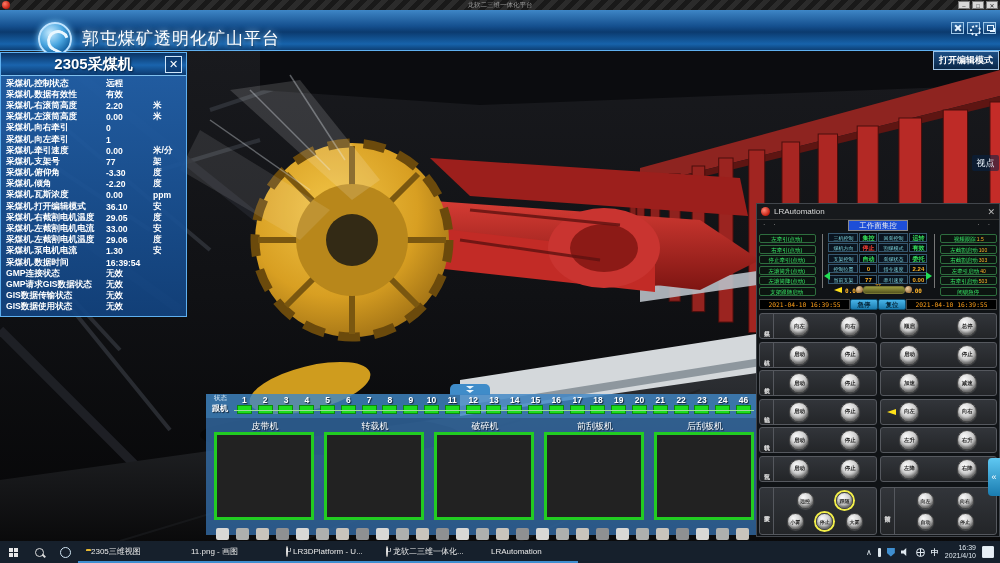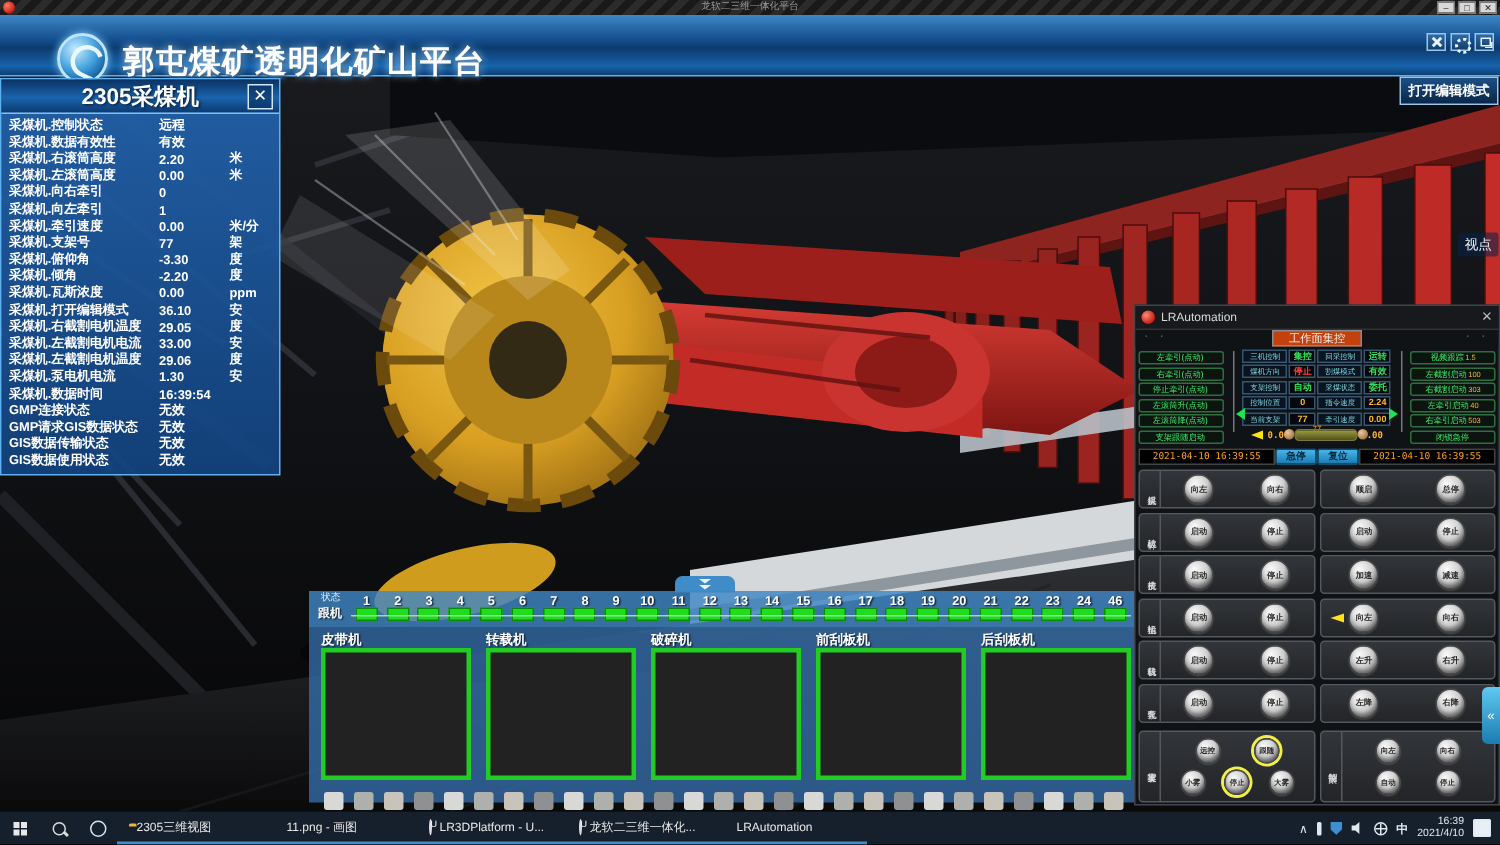--- a/index.html
+++ b/index.html
@@ -19,21 +19,21 @@
 
   
   .navbar{left:0;top:10px;width:1000px;height:40px;
     background:linear-gradient(180deg,#3e86c6 0%,#15508f 40%,#0b3a6e 55%,#1763ab 85%,#0d4076 100%);
     border-bottom:1px solid #5fb0f0;}
   .brand-logo{left:38px;top:12px;width:34px;height:34px;border-radius:50%;
     background:radial-gradient(circle at 35% 30%,#c9ecff,#4aa6e0 45%,#0f5d9e 80%);
     border:2px solid #bfe4ff;box-shadow:0 0 6px #7fd0ff;box-sizing:border-box;}
   .brand-logo:before{content:"";position:absolute;left:7px;top:6px;width:16px;height:16px;
     border:3px solid #eaf7ff;border-radius:50% 50% 0 50%;border-right-color:transparent;transform:rotate(25deg);}
-  .brand{left:82px;top:17px;font-size:21px;font-weight:bold;color:#fff;letter-spacing:1px;
+  .brand{left:82px;top:17px;font-size:17px;font-weight:normal;color:#fff;letter-spacing:1px;
     text-shadow:0 0 6px #9fd4ff,1px 2px 2px #042c52;}
   .nav-items{left:300px;top:10px;height:40px;display:flex;align-items:center;gap:27px;}
   .nav-item{font-size:12.5px;font-weight:bold;color:#eaf4ff;text-shadow:1px 1px 1px #052a4e;cursor:pointer;white-space:nowrap;}
   .nav-tools{right:4px;top:12px;display:flex;gap:3px;}
   .nav-tool{width:13px;height:12px;border:1px solid #9cc6e8;background:linear-gradient(#2f6ca8,#123e6e);
     box-sizing:border-box;position:relative;}
   .tool-cross:before,.tool-cross:after{content:"";position:absolute;left:5px;top:1px;width:2px;height:8px;background:#e8f4ff;}
   .tool-cross:before{transform:rotate(45deg);} .tool-cross:after{transform:rotate(-45deg);}
   .tool-gear:before{content:"";position:absolute;left:2px;top:1.5px;width:7px;height:7px;border:2px dotted #e8f4ff;border-radius:50%;}
   .tool-restore:before{content:"";position:absolute;left:3px;top:2px;width:5px;height:4px;border:1px solid #e8f4ff;box-shadow:2px 2px 0 -1px #e8f4ff;}
@@ -68,33 +68,33 @@
   .status-label{position:absolute;left:8px;top:0px;font-size:6.5px;color:#dceefc;}
   .row-label{position:absolute;left:6px;top:9px;font-size:8px;font-weight:bold;color:#fff;text-shadow:1px 1px 1px #123;}
   .units{position:absolute;left:28px;top:1px;width:520px;display:flex;}
   .unit{width:20.8px;display:flex;flex-direction:column;align-items:center;}
   .unit .num{font-size:8.5px;font-weight:bold;color:#fff;text-shadow:1px 1px 1px #123;height:10px;}
   .unit .block{width:15px;height:9px;background:#1ddd1d;border:1px solid #0c8a0c;box-sizing:border-box;}
   .units:before{content:"";position:absolute;left:0;top:15px;width:520px;height:1px;background:#9adf9a;}
   .camerabar{left:206px;top:418px;width:550px;height:117px;background:rgba(52,110,170,0.78);}
   .cams{display:flex;gap:8px;padding:2px 0 0 8px;}
   .cam{width:102px;}
-  .cam-label{font-size:9px;color:#fff;height:12px;line-height:12px;text-shadow:1px 1px 1px #123;font-weight:bold;}
+  .cam-label{font-size:9px;color:#fff;text-align:center;height:12px;line-height:12px;text-shadow:1px 1px 1px #123;}
   .cam-thumb{width:100px;height:88px;border:3px solid #22cc22;box-sizing:border-box;background:#222;}
   .film-strip{left:206px;top:528px;width:550px;height:13px;display:flex;gap:7px;padding-left:10px;box-sizing:border-box;overflow:hidden;}
   .film{width:13px;height:12px;border-radius:2px;}
 
   
   .rpanel{left:756px;top:203px;width:244px;height:334px;background:#101316;border:1px solid #42464c;box-sizing:border-box;}
   .rp-titlebar{height:15px;background:#17191c;display:flex;align-items:center;padding:0 4px;border-bottom:1px solid #333;}
   .rp-logo{width:9px;height:9px;border-radius:50%;background:radial-gradient(circle at 35% 35%,#ff8875,#c41e10 70%);margin-right:4px;}
   .rp-title{font-size:8px;color:#d8d8d8;flex:1;}
   .rp-close{font-size:9px;color:#bbb;cursor:pointer;}
   .rp-tabrow{height:11px;display:flex;align-items:center;justify-content:center;position:relative;background:#101316;}
-  .rp-tab{font-size:7.5px;color:#eee;border:1px solid #8a8a8a;background:#c2410c;padding:0 10px;line-height:9px;text-align:center;}
+  .rp-tab{font-size:7.5px;color:#eee;border:1px solid #8a8a8a;background:#1d4ed8;padding:0 10px;line-height:9px;text-align:center;}
   .rp-dots{position:absolute;top:1px;font-size:7px;color:#888;letter-spacing:3px;}
   .rp-dots.l{left:6px;} .rp-dots.r{right:6px;}
   .rp-control{height:66px;display:flex;padding:1px 2px;box-sizing:border-box;}
   .jog-col{width:57px;display:flex;flex-direction:column;gap:1.5px;padding-top:2px;}
   .jog-btn{height:8.5px;border:1px solid #2e6e3e;background:#0c1410;color:#39f069;font-size:5.5px;
     line-height:8px;text-align:center;white-space:nowrap;overflow:hidden;cursor:pointer;border-radius:2px;}
   .jog-num{color:#ffb429;margin-left:1px;font-size:5px;}
   .scale-col{width:13px;position:relative;}
   .scale-col .tick{font-size:5px;color:#cfcfcf;height:7.8px;line-height:7.8px;text-align:center;}
   .scale-col:before{content:"";position:absolute;top:2px;bottom:8px;left:50%;width:1px;background:#777;}

